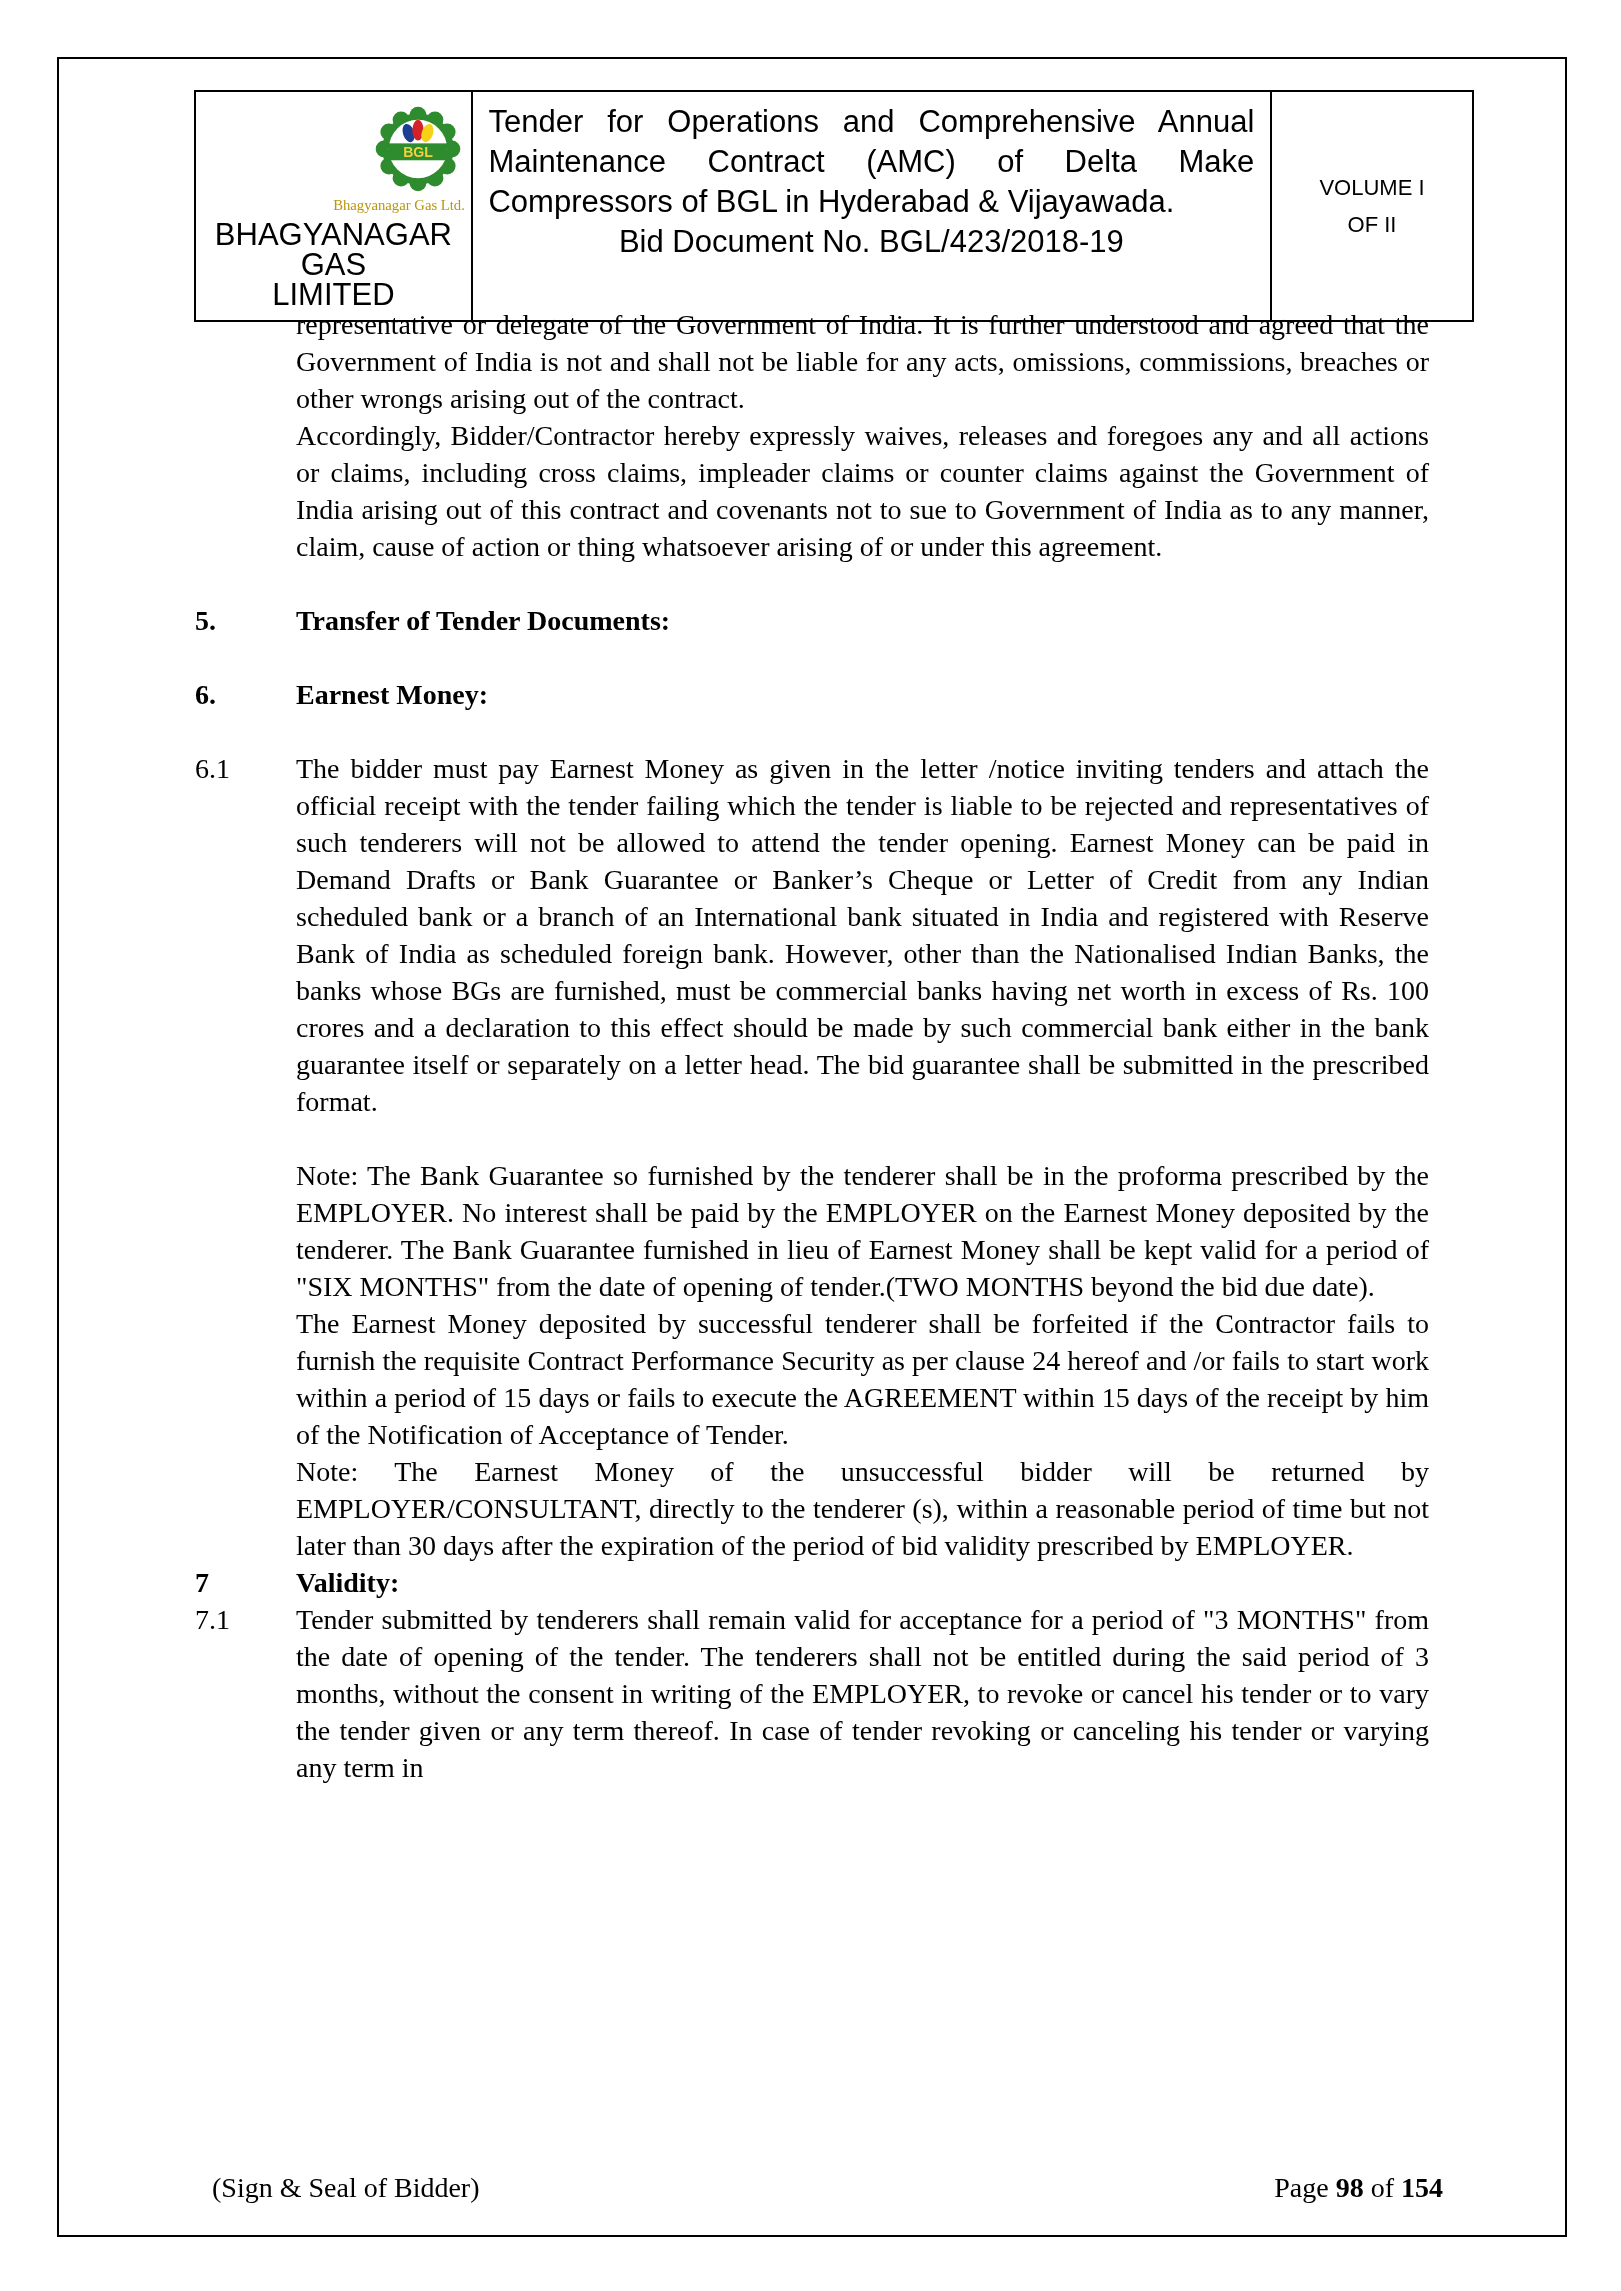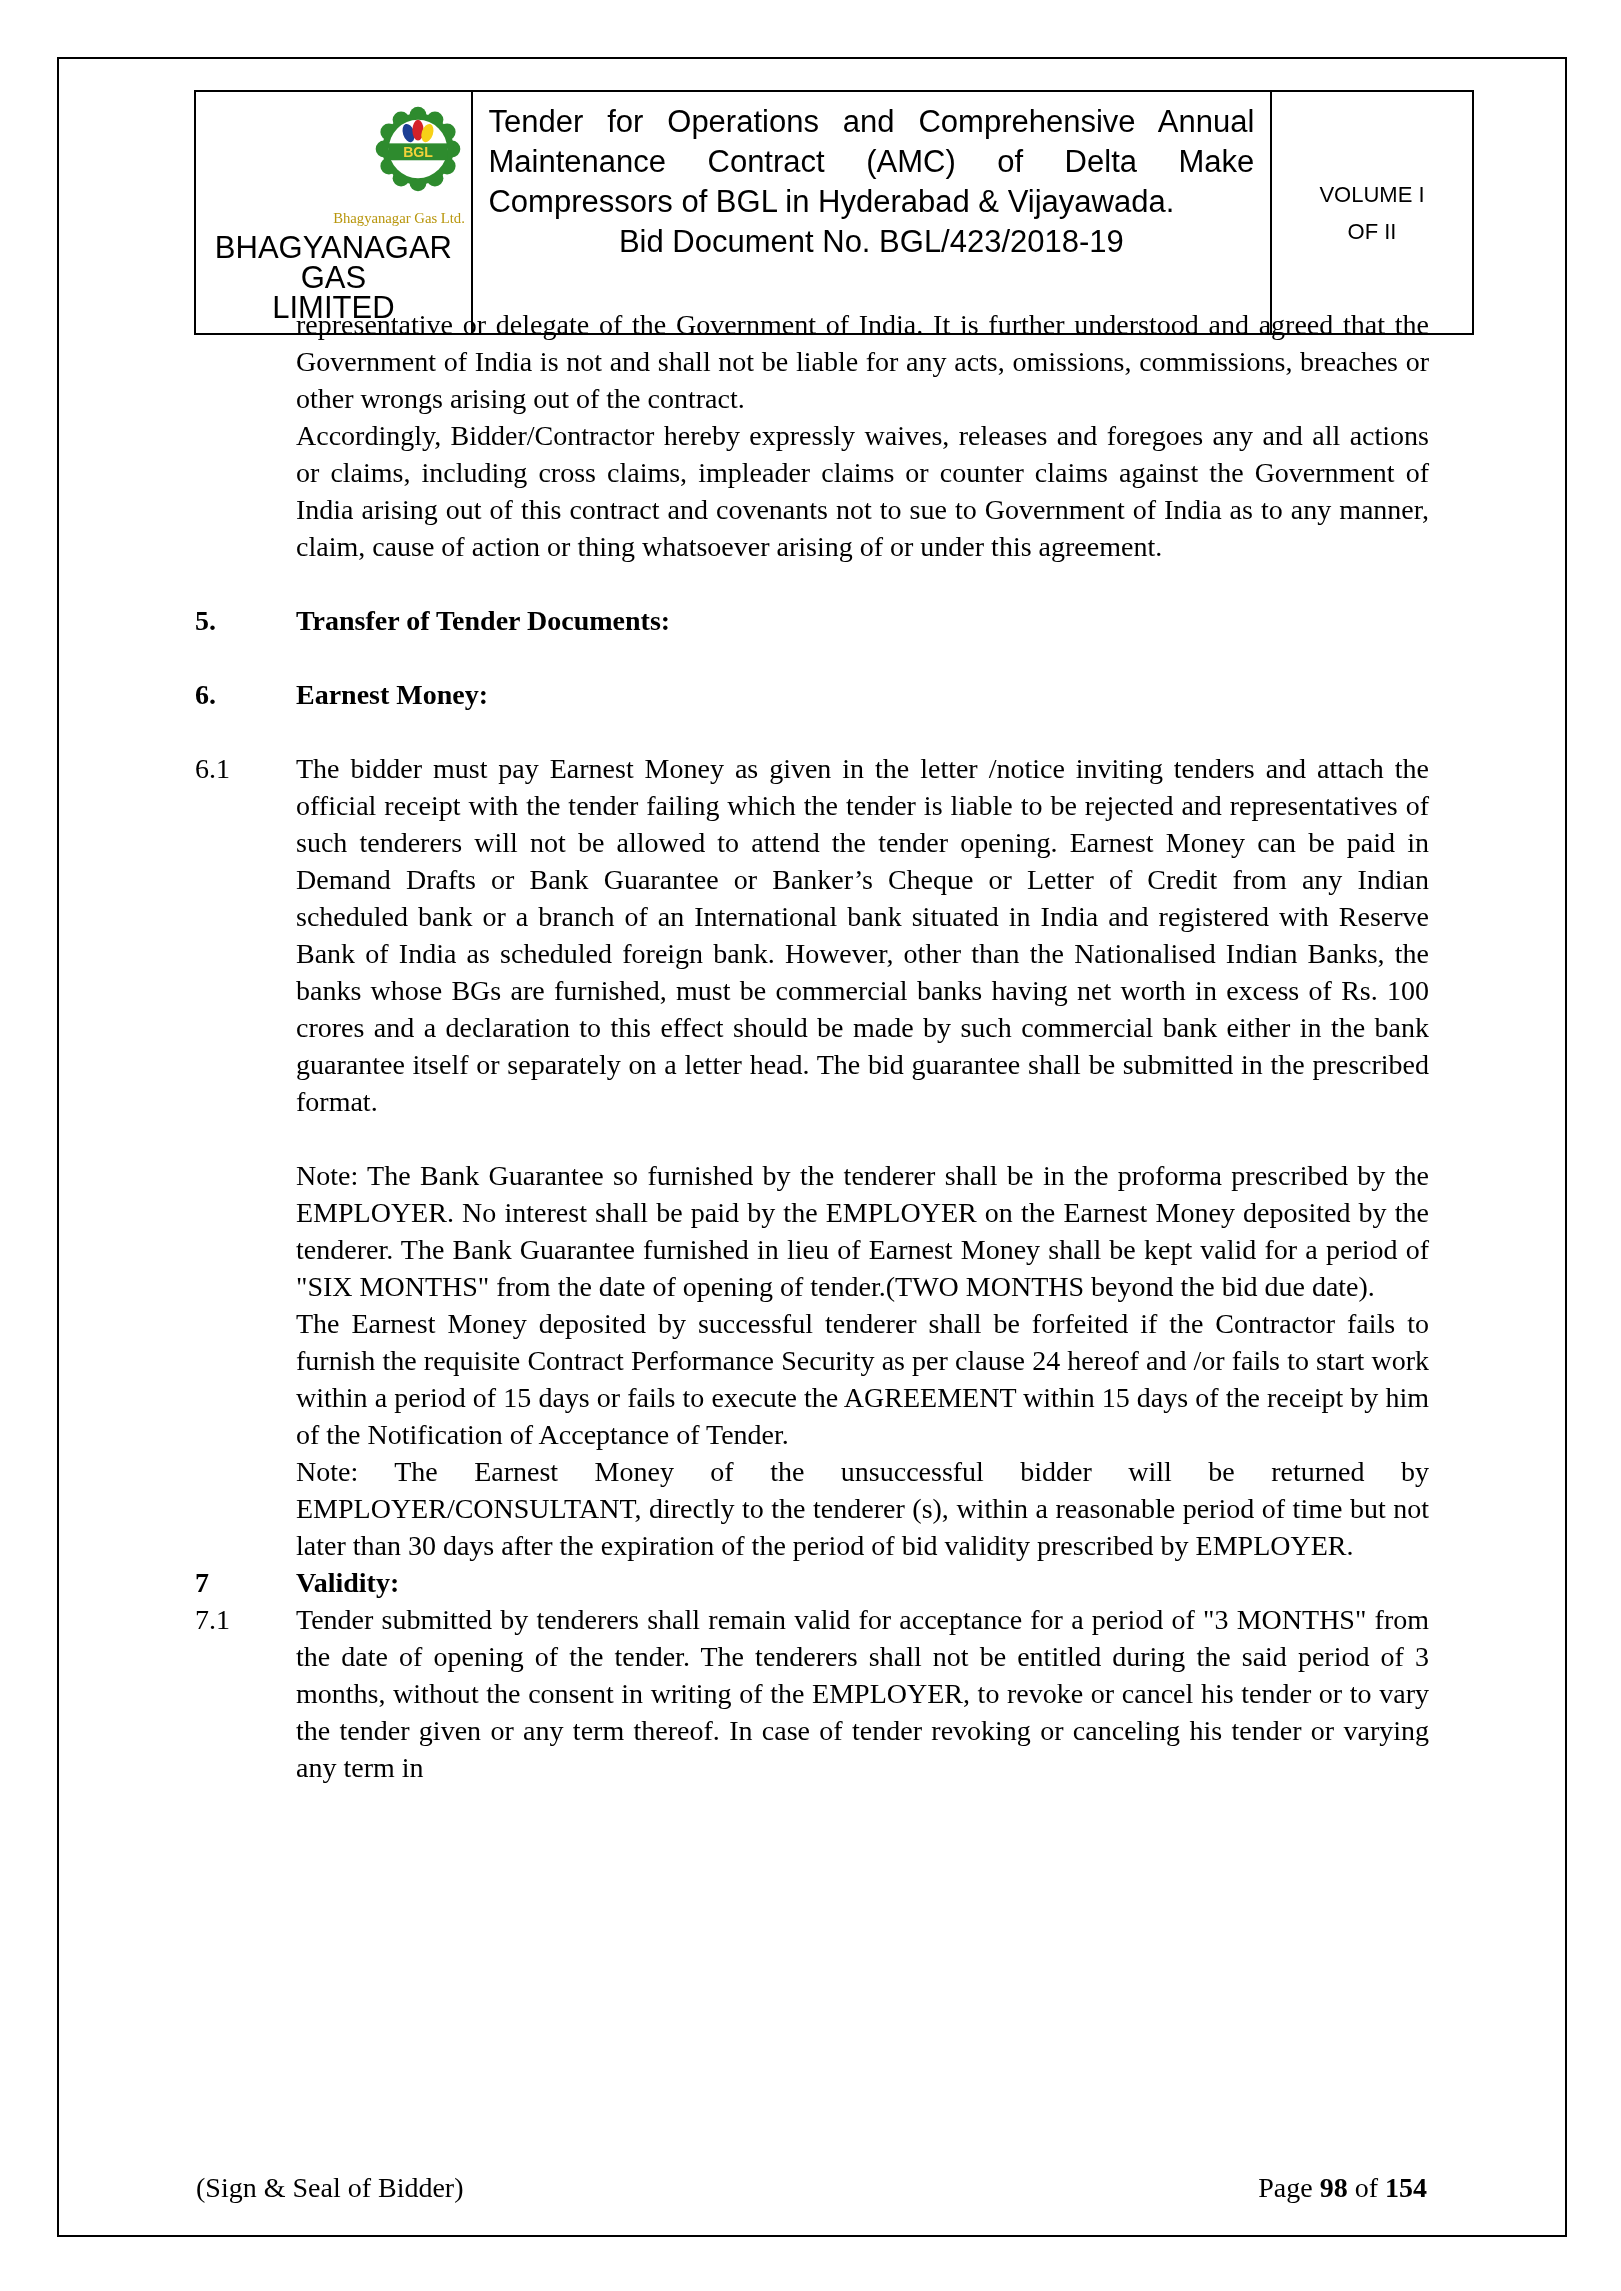--- a/index.html
+++ b/index.html
@@ -24,21 +24,21 @@
   .logo-cell {
     width: 263px; border-right: 2px solid #000000;
     display: flex; flex-direction: column; align-items: flex-end; justify-content: center;
     padding: 9.8px 5.9px;
   }
   .emblem { width: 94px; height: 94px; display: block; }
   .logo-caption {
     font-family: "Liberation Serif", serif;
     font-size: 14.7px; line-height: 16.7px;
     color: var(--logo-caption, #b8960c);
-    margin-top: 14px; white-space: nowrap;
+    margin-top: 1px; white-space: nowrap;
   }
   .org-name {
     margin-top: 6.9px; text-align: center;
     font-family: "Liberation Sans", sans-serif;
     font-size: 31px; line-height: 30px;
   }
   .title-cell {
     flex: 1; border-right: 2px solid #000;
     padding: 9.8px 15.7px 7.8px 15.7px;
     font-family: "Liberation Sans", sans-serif;
@@ -56,21 +56,21 @@
   .doc-body {
     position: absolute; left: 296px; top: 306px; width: 1133px;
     font-size: 28px; line-height: 37px; text-align: justify;
   }
   .block { position: relative; }
   .block.gap { margin-top: 37px; }
   .block .num { position: absolute; left: -101px; top: 0; white-space: nowrap; }
   .block.heading { font-weight: bold; text-align: left; }
   
   .footer {
-    position: absolute; left: 196px; top: 2170px; width: 1231px;
+    position: absolute; left: 212px; top: 2170px; width: 1231px;
     display: flex; justify-content: space-between; align-items: baseline;
     font-size: 28px; line-height: 35px;
   }
   .page-ind b { font-weight: bold; }
 </style>
 </head>
 <body>
 
 <div class="page">
 

